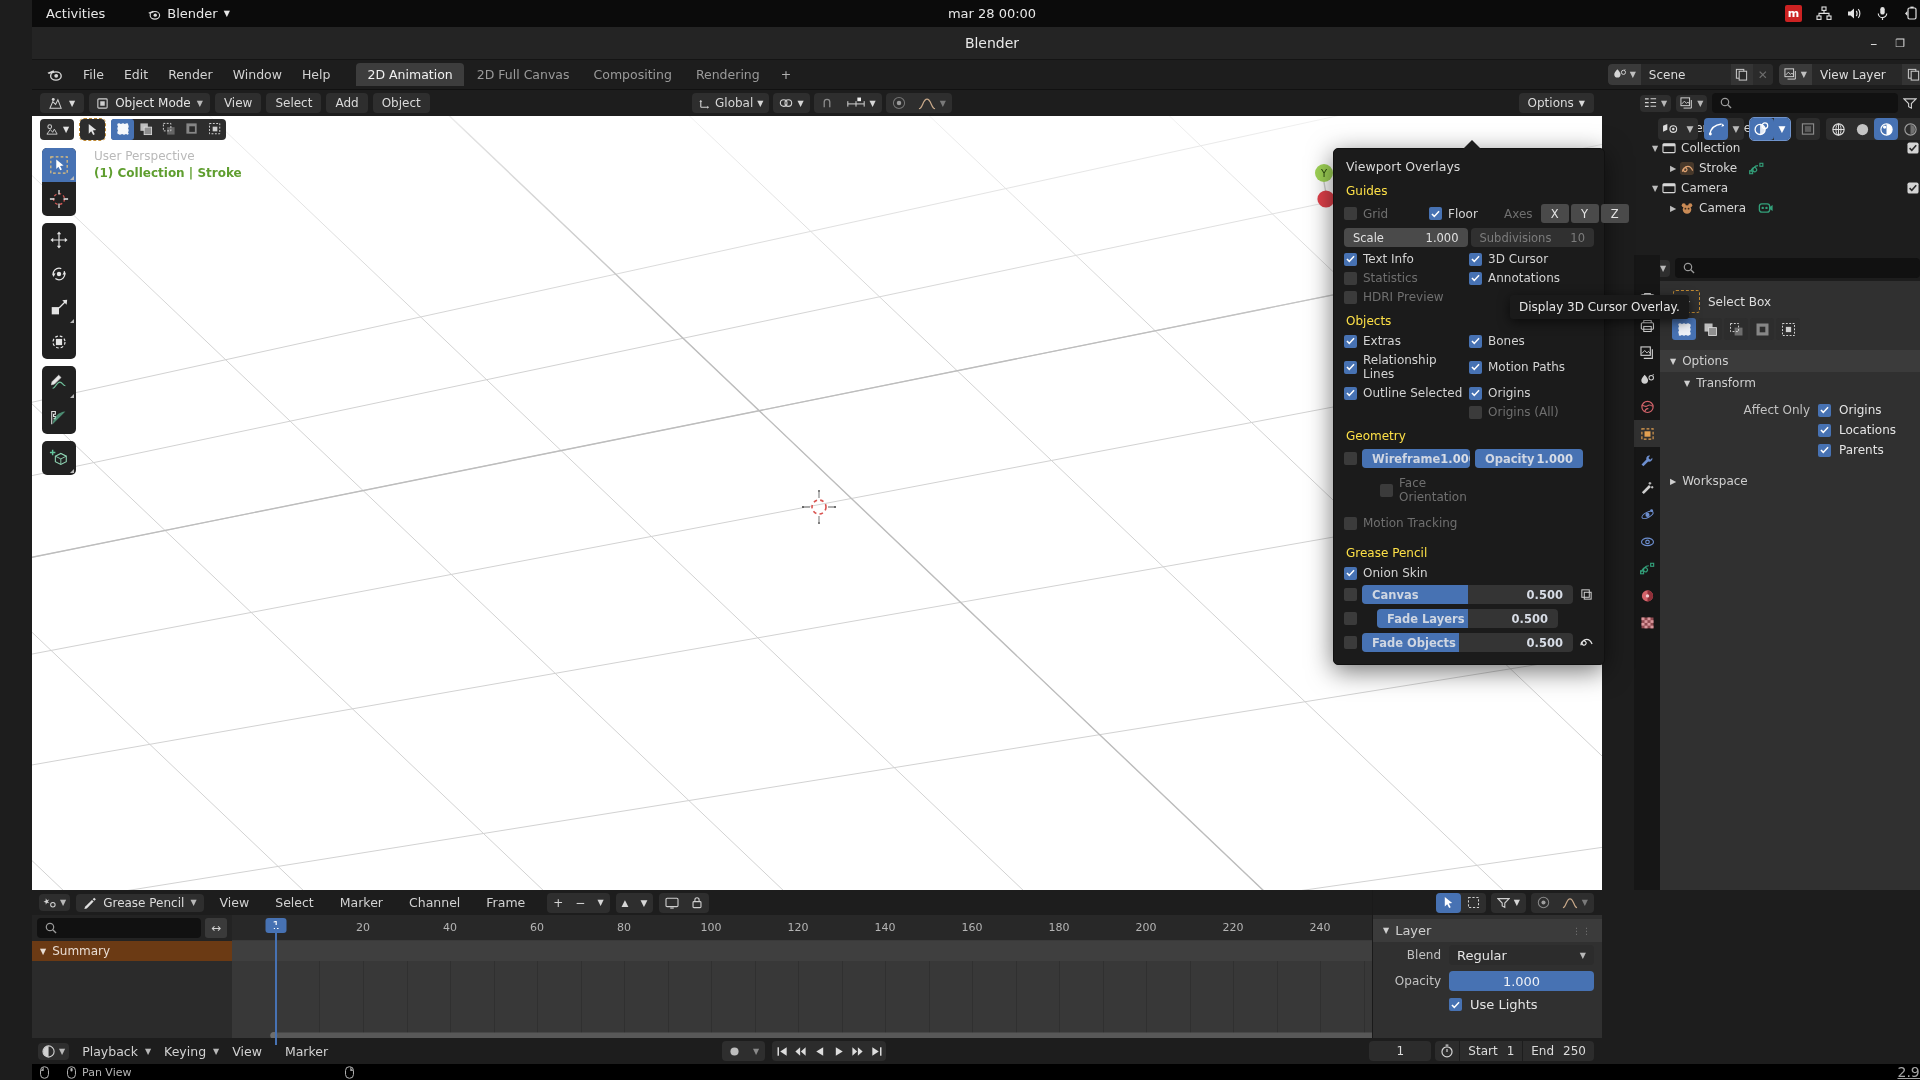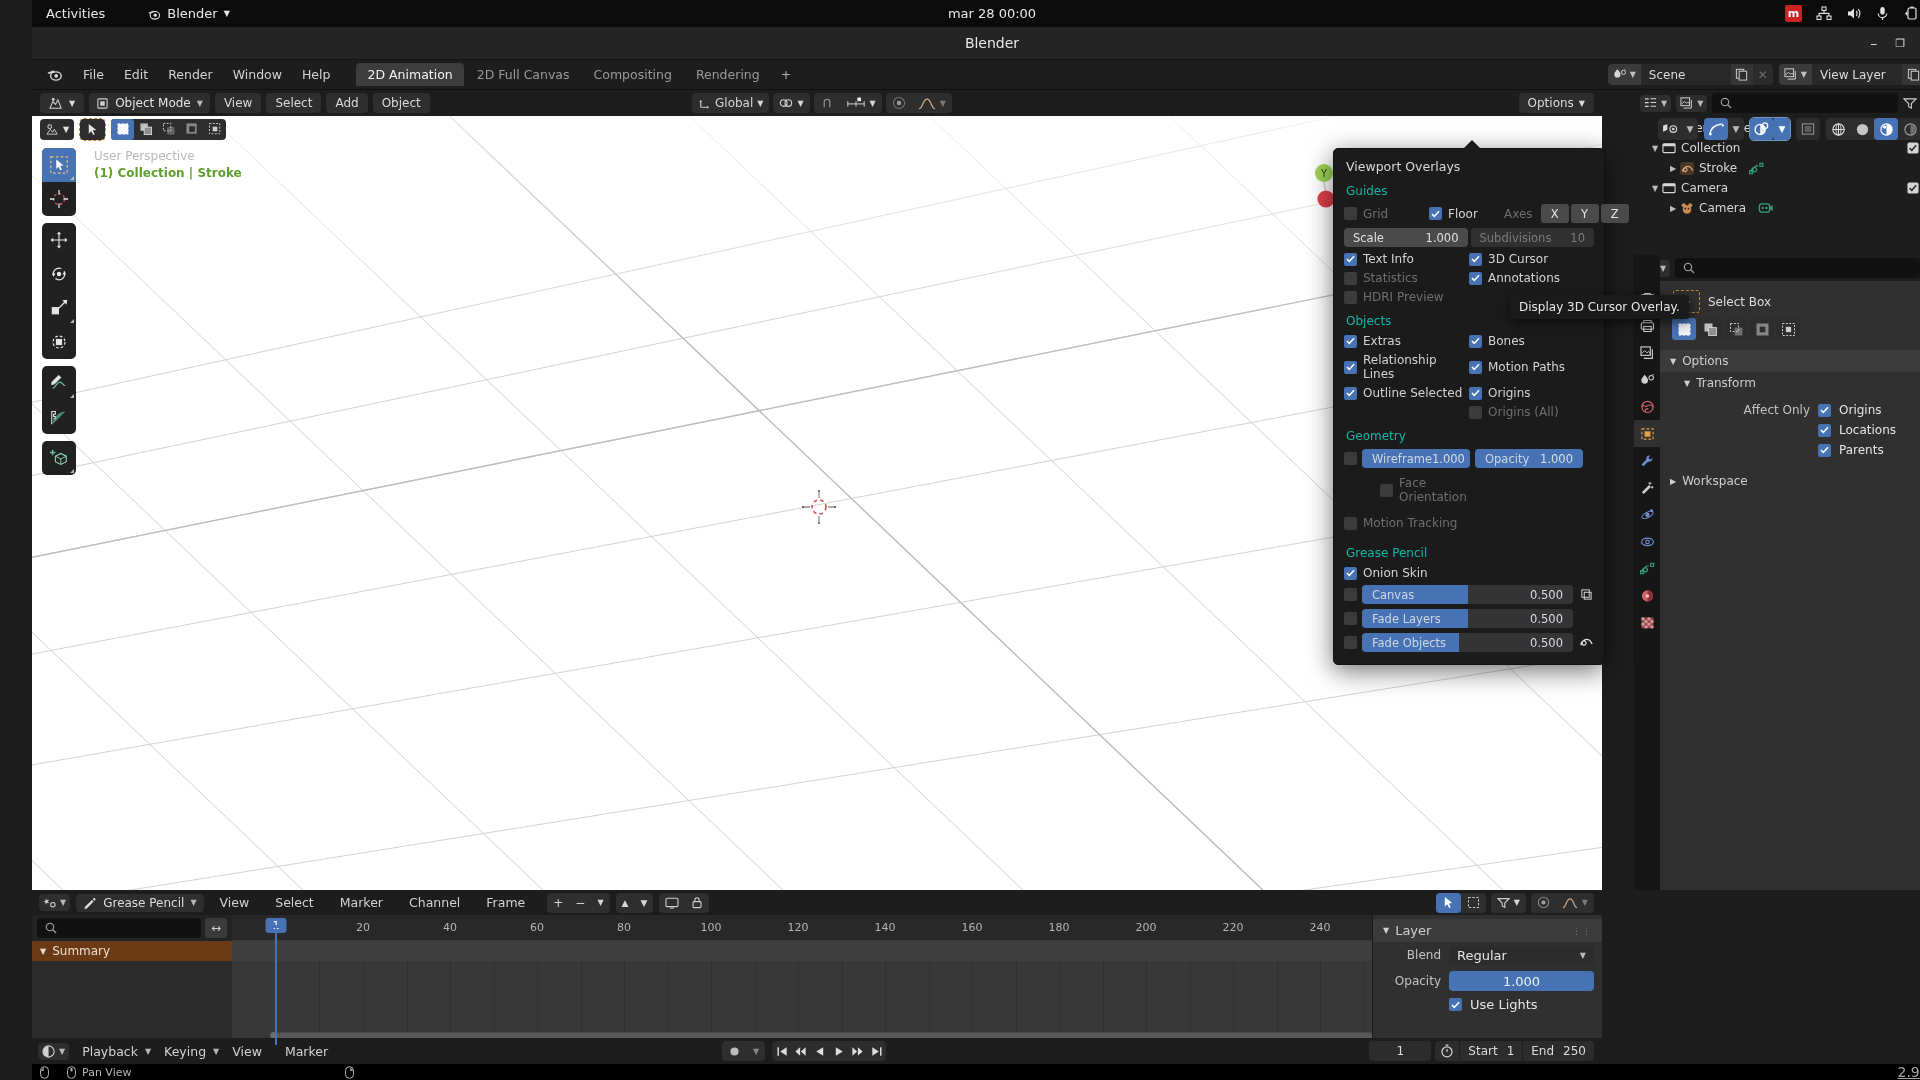--- a/index.html
+++ b/index.html
@@ -135,37 +135,37 @@
   
   .popover {
     position:absolute; top:148px; left:1301px; width:272px;
     background:#1b1b1b; border:1px solid #111; border-radius:5px;
     box-shadow:0 6px 26px rgba(0,0,0,.55); z-index:40; padding:8px 10px 12px 10px;
   }
   .pop-arrow { position:absolute; top:-9px; left:128px; width:0;height:0;
     border-left:10px solid transparent; border-right:10px solid transparent;
     border-bottom:10px solid #1b1b1b; }
   .pop-title { font-size:12.5px; color:#d9d9d9; margin:2px 0 10px 2px; }
-  .pop-sec { font-size:12px; color:#14b8a6; margin:10px 0 6px 2px; }
+  .pop-sec { font-size:12px; color:#fde047; margin:10px 0 6px 2px; }
   .prow { display:flex; align-items:center; gap:0; margin-bottom:5px; }
   .pcol { width:50%; display:flex; align-items:center; gap:6px; }
   .cb { width:13px; height:13px; border-radius:2px; background:#4772b3;
     display:flex; align-items:center; justify-content:center; flex:none;}
   .cb.off { background:#3b3b3b; }
   .cb svg { display:block; }
   .plabel { font-size:12px; color:#d3d3d3; }
   .plabel.dim { color:#6f6f6f; }
   .sldr { background:#4a4a4a; border-radius:4px; height:19px; display:flex; align-items:center;
     justify-content:space-between; padding:0 9px; font-size:11.5px; color:#e0e0e0; }
   .sldr.dim { background:#303030; color:#7c7c7c; }
   .axisbtns { display:flex; gap:2px; }
   .axbtn { background:#4a4a4a; width:28px; height:19px; border-radius:3px; display:flex;
     align-items:center; justify-content:center; font-size:11.5px; color:#e4e4e4; }
   .blue-sl { position:relative; height:19px; border-radius:4px; background:#343434; overflow:hidden;
-    display:flex; align-items:center; }
+    display:flex; align-items:center;font-weight:bold; }
   .blue-sl .fill { position:absolute; left:0; top:0; bottom:0; background:#4772b3; }
   .blue-sl .lb { position:relative; padding-left:10px; font-size:11.5px; color:#cfd6e2; }
   .blue-sl .rb { position:relative; margin-left:auto; padding-right:10px; font-size:11.5px; color:#d8dde6; }
   .tooltip {
     position:absolute; top:295px; left:1478px; background:#1a1a1a; color:#e6e6e6;
     padding:5px 9px; font-size:12px; border-radius:3px; z-index:60;
     box-shadow:0 3px 12px rgba(0,0,0,.6);
   }
 
   
@@ -898,21 +898,21 @@
         <span class="rb">0.500</span>
       </div>
       <span class="ico" style="width:16px;">
         <svg width="13" height="13" viewBox="0 0 14 14">
             <rect x="2" y="2" width="8" height="8" fill="none" stroke="#cfcfcf" stroke-width="1.1"></rect>
             <rect x="4.6" y="4.6" width="7.4" height="7.4" fill="none" stroke="#cfcfcf" stroke-width="1.1"></rect>
           </svg>
       </span>
     </div>
 
-    <div class="prow" style="gap:5px;">
+    <div class="prow" style="gap:20px;">
       <span class="cb off"></span>
       <div class="blue-sl" style="flex:1;">
         <span class="fill" style="width:50%"></span>
         <span class="lb">Fade Layers</span>
         <span class="rb">0.500</span>
       </div>
       <span style="width:16px;"></span>
     </div>
 
     <div class="prow" style="gap:5px; margin-bottom:0;">

